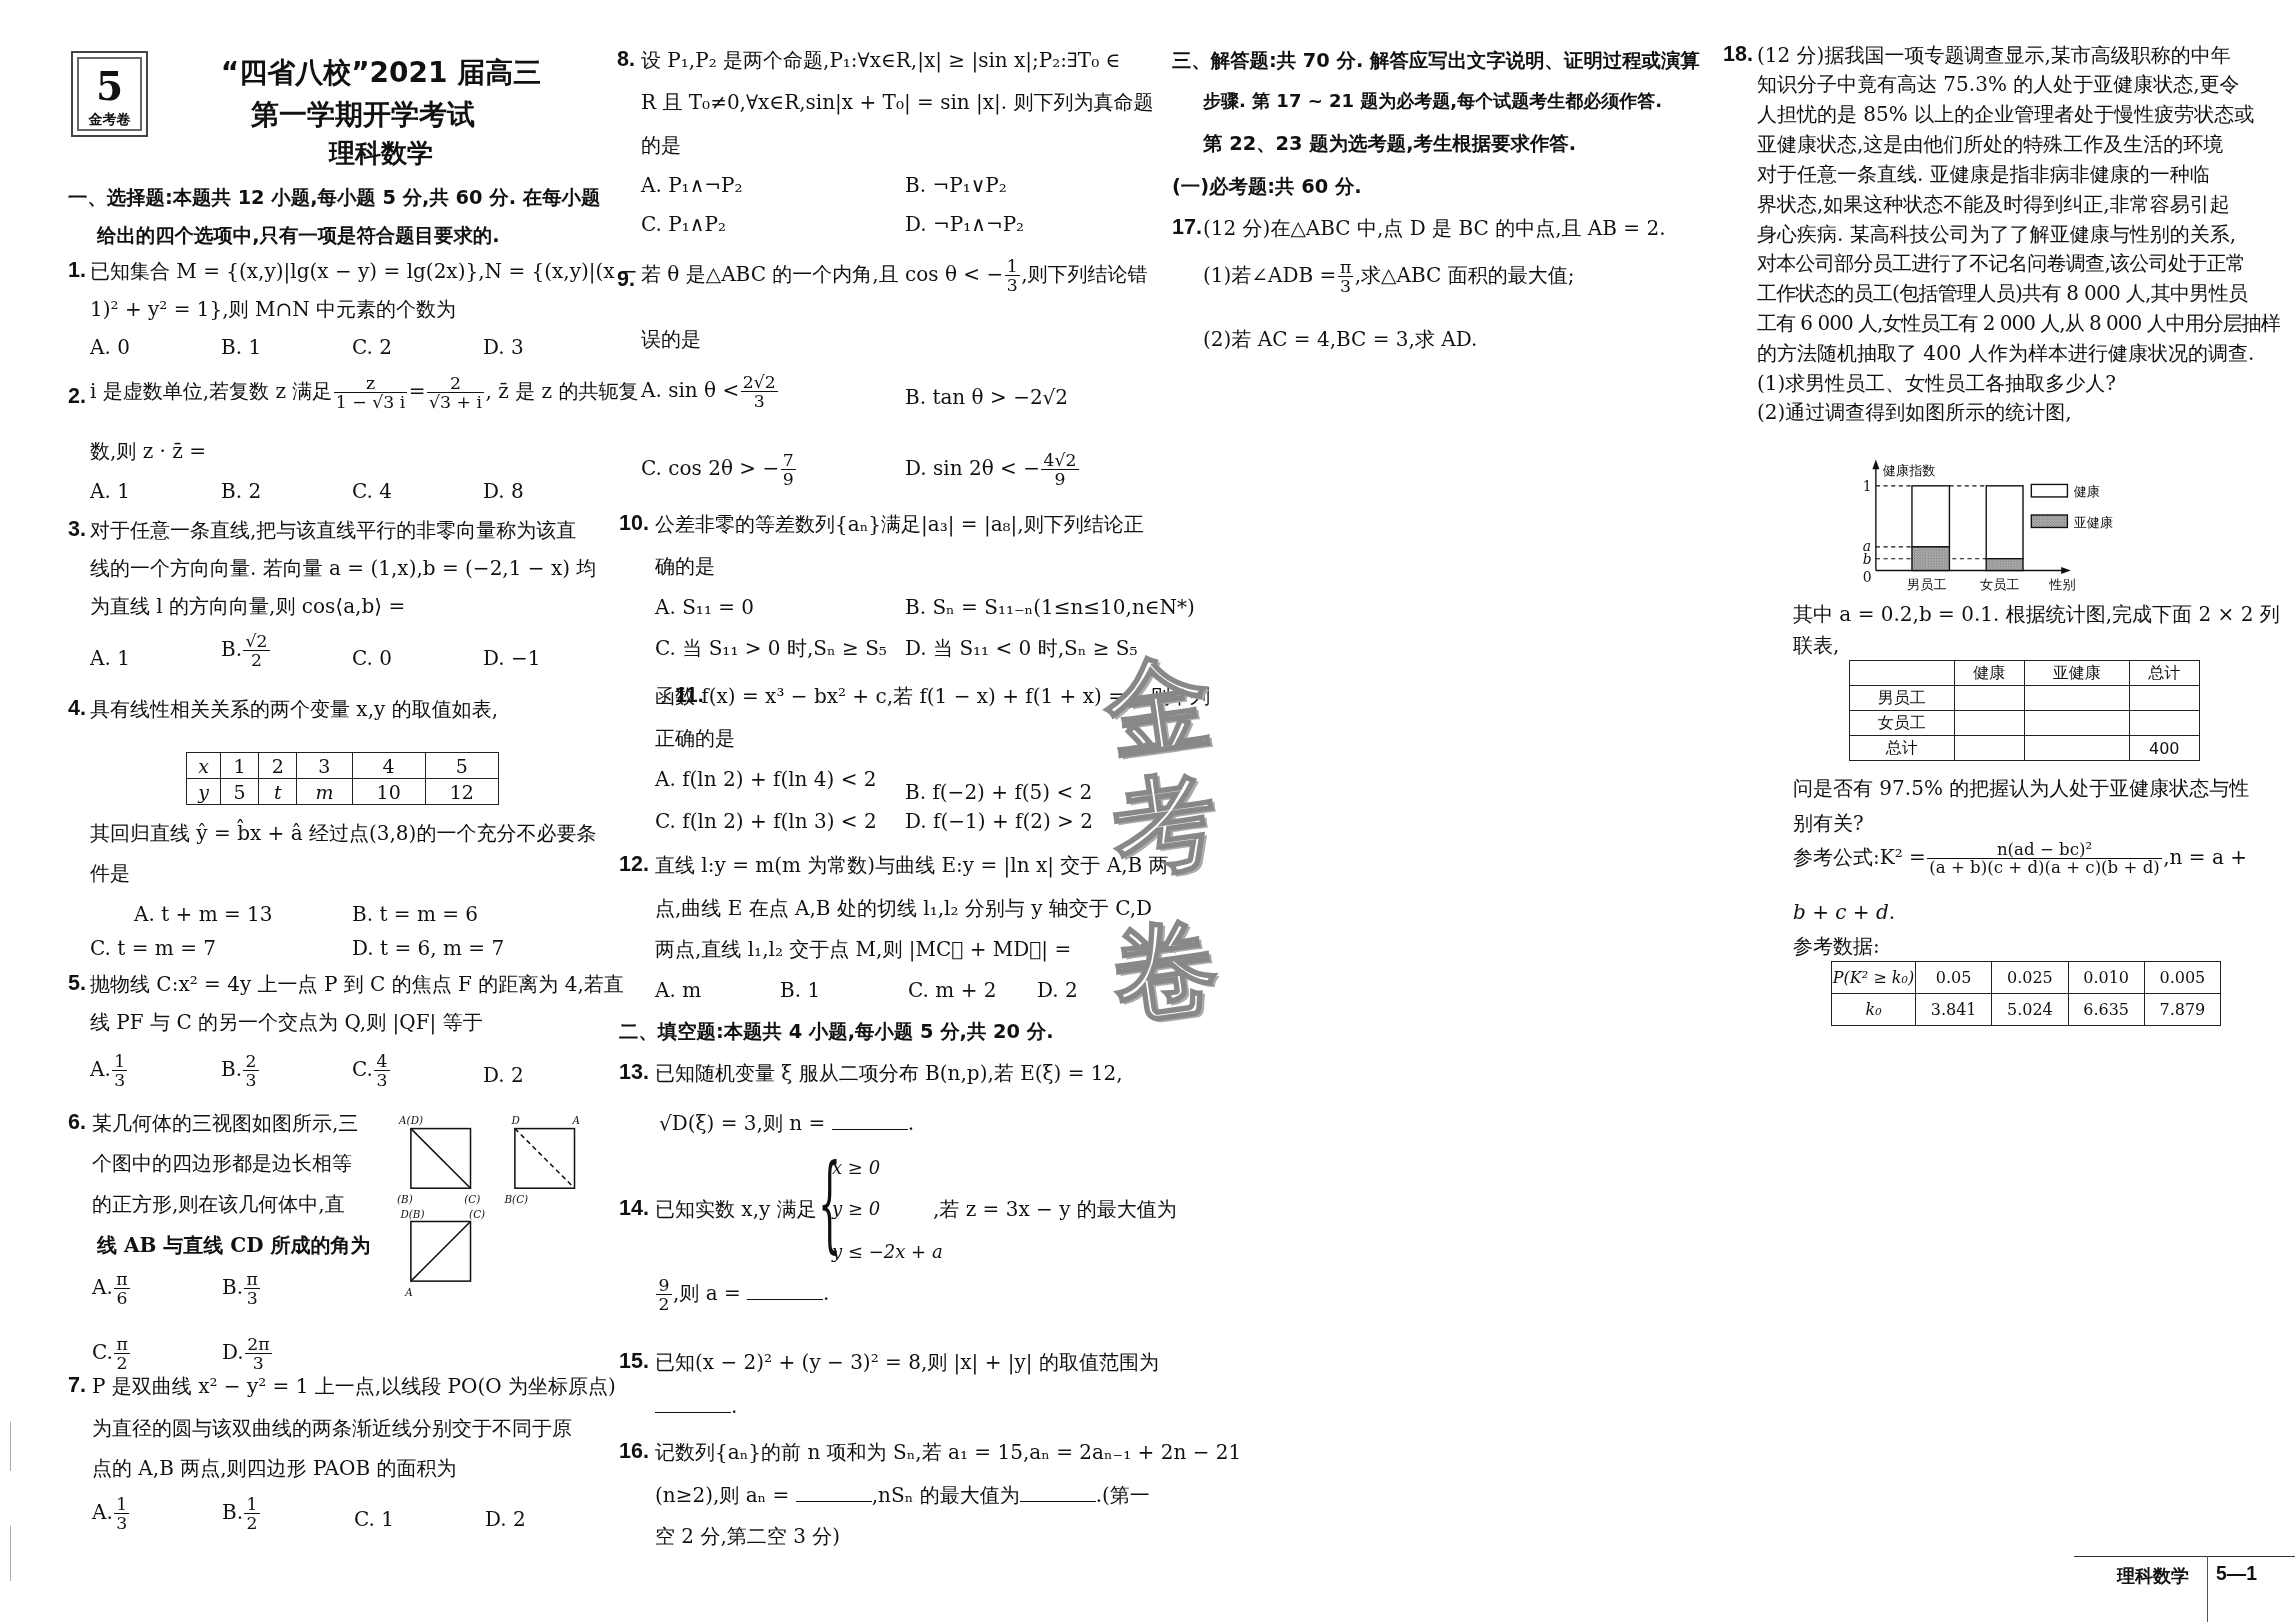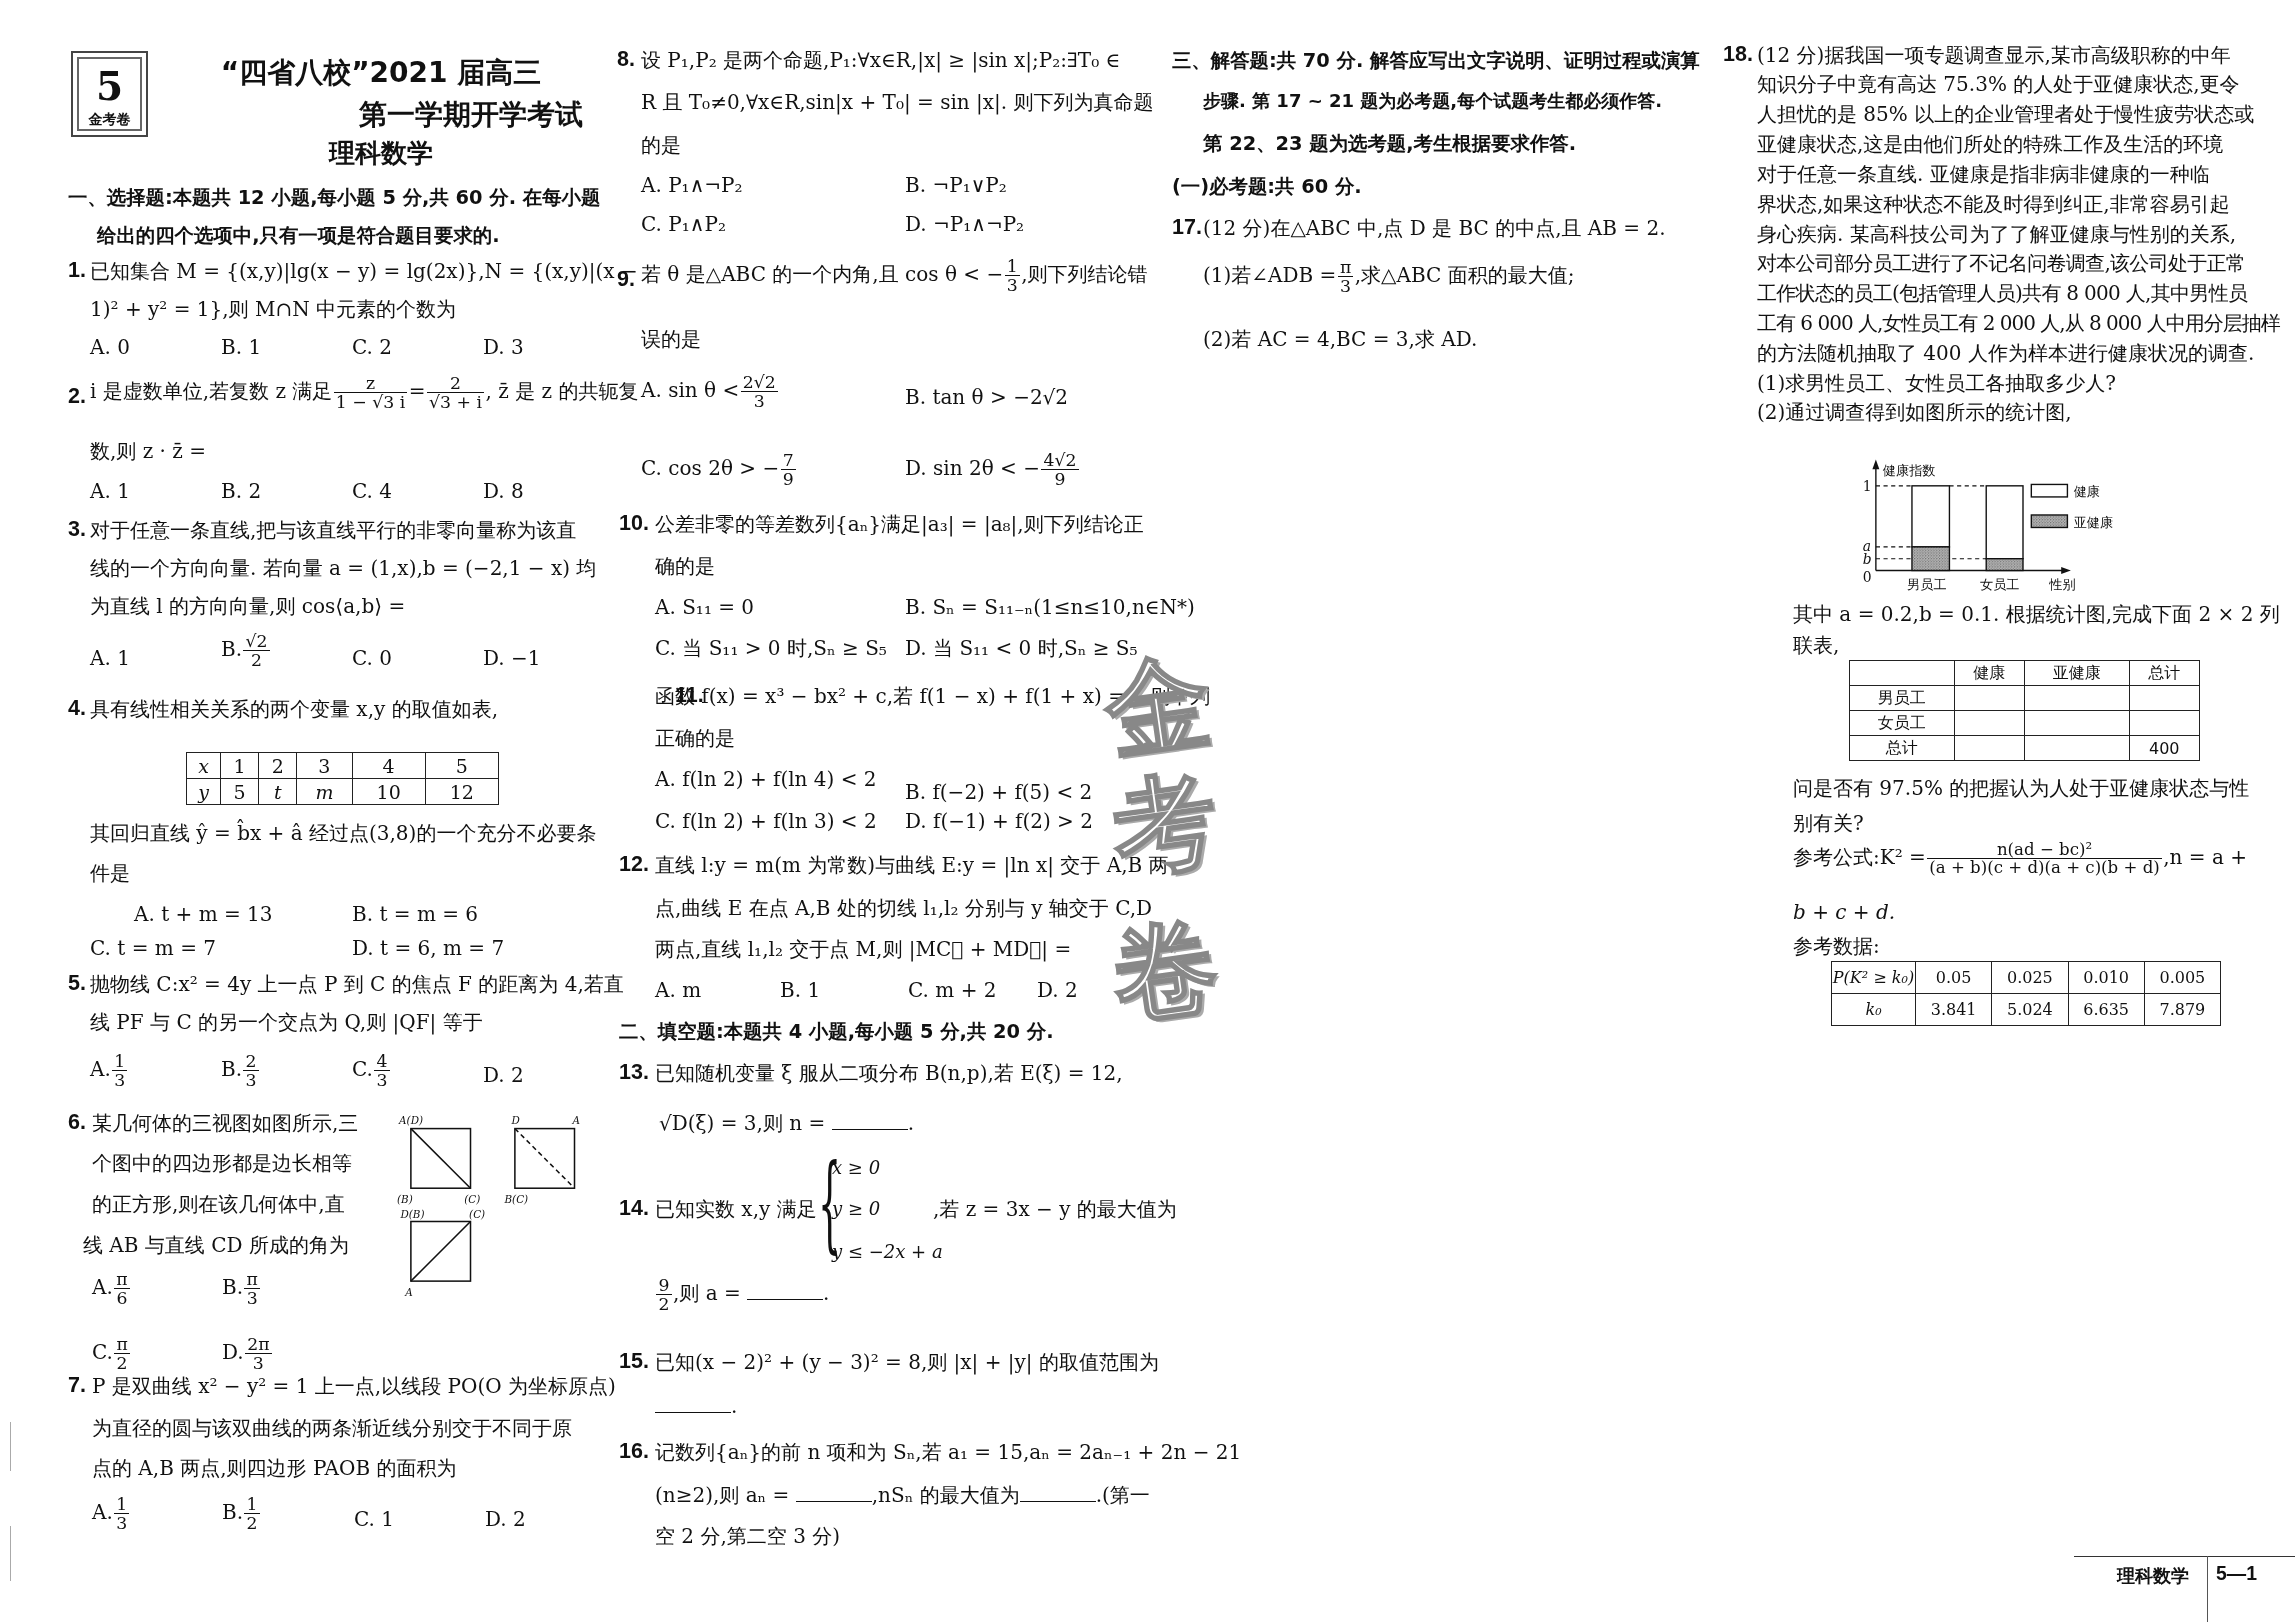--- a/index.html
+++ b/index.html
@@ -29,21 +29,21 @@
   .left-ticks { position:absolute; left:9.7px; width:0.7px; background:#aaa; }
 </style>
 </head>
 <body>
 
 <div class="badge">
   <div class="num">5</div>
   <div class="lbl">金考卷</div>
 </div>
 <div class="title" style="left:187px;top:54px;width:388px;font-size:28px;">“四省八校”2021 届高三</div>
-<div class="title" style="left:195px;top:96px;width:388px;font-size:28px;text-align:right;">第一学期开学考试</div>
+<div class="title" style="left:169px;top:96px;width:388px;font-size:28px;">第一学期开学考试</div>
 <div class="title" style="left:187px;top:136px;width:388px;font-size:26px;">理科数学</div>
 
 <div class="line bold" style="left:68px;top:184px;font-size:19.4px;">一、选择题:本题共 12 小题,每小题 5 分,共 60 分. 在每小题</div>
 <div class="line bold" style="left:97px;top:222px;font-size:19.4px;">给出的四个选项中,只有一项是符合题目要求的.</div>
 
 <div>
   <span class="line qn" style="left:68px;top:258px;">1.</span>
   <span class="line" style="left:90px;top:258px;">已知集合 M = {(x,y)|lg(x − y) = lg(2x)},N = {(x,y)|(x −</span>
   <span class="line" style="left:90px;top:296px;">1)² + y² = 1},则 M∩N 中元素的个数为</span>
   <span class="line" style="left:90px;top:335px;">A. 0</span>
@@ -114,21 +114,21 @@
   <span class="line" style="left:221px;top:1052px;"><span>B.</span><span class="frac"><span class="num">2</span><span class="den">3</span></span></span>
   <span class="line" style="left:352px;top:1052px;"><span>C.</span><span class="frac"><span class="num">4</span><span class="den">3</span></span></span>
   <span class="line" style="left:483px;top:1063px;">D. 2</span>
 </div>
 
 <div>
   <span class="line qn" style="left:68px;top:1110px;">6.</span>
   <span class="line" style="left:92px;top:1110px;">某几何体的三视图如图所示,三</span>
   <span class="line" style="left:92px;top:1150px;">个图中的四边形都是边长相等</span>
   <span class="line" style="left:92px;top:1191px;">的正方形,则在该几何体中,直</span>
-  <span class="line" style="left:83px;top:1232px;">线 AB 与直线 CD 所成的角为</span>
+  <span class="line" style="left:97px;top:1232px;font-weight:bold;">线 AB 与直线 CD 所成的角为</span>
   <span class="line" style="left:92px;top:1270px;"><span>A.</span><span class="frac"><span class="num">π</span><span class="den">6</span></span></span>
   <span class="line" style="left:222px;top:1270px;"><span>B.</span><span class="frac"><span class="num">π</span><span class="den">3</span></span></span>
   <span class="line" style="left:92px;top:1335px;"><span>C.</span><span class="frac"><span class="num">π</span><span class="den">2</span></span></span>
   <span class="line" style="left:222px;top:1335px;"><span>D.</span><span class="frac"><span class="num">2π</span><span class="den">3</span></span></span>
 
   <svg class="abs" style="left:388px;top:1096px;" width="208" height="208" viewBox="0 0 300 300">
     <g fill="none" stroke="#111" stroke-width="2.2">
       <rect x="33" y="47" width="86" height="86"></rect>
       <line x1="33" y1="47" x2="119" y2="133"></line>
       <rect x="183" y="47" width="86" height="86"></rect>

